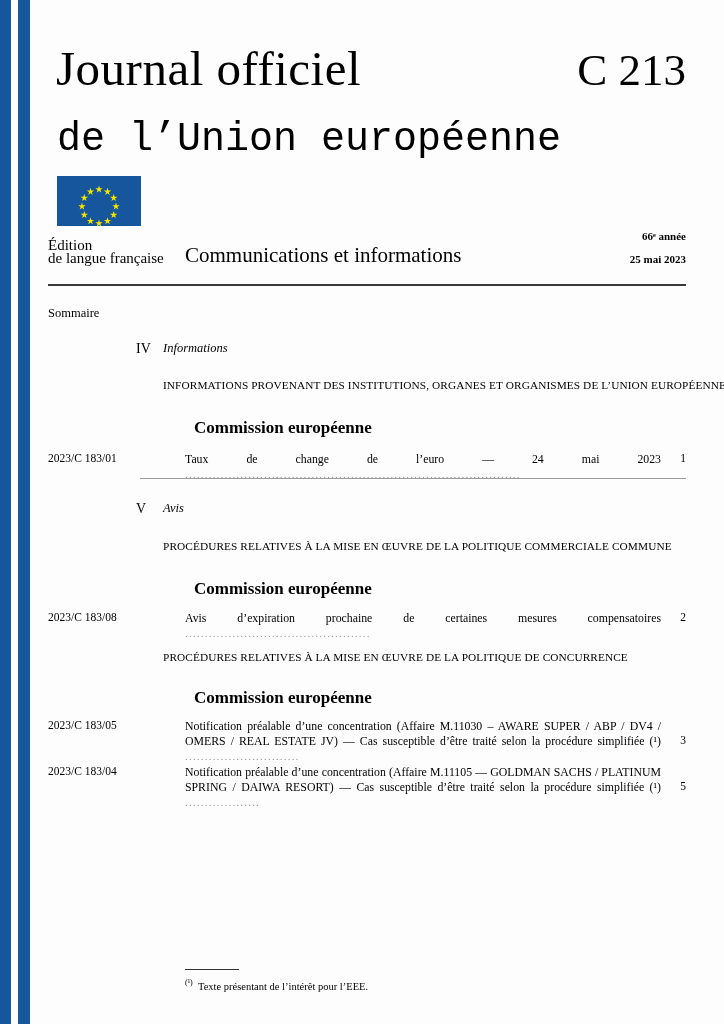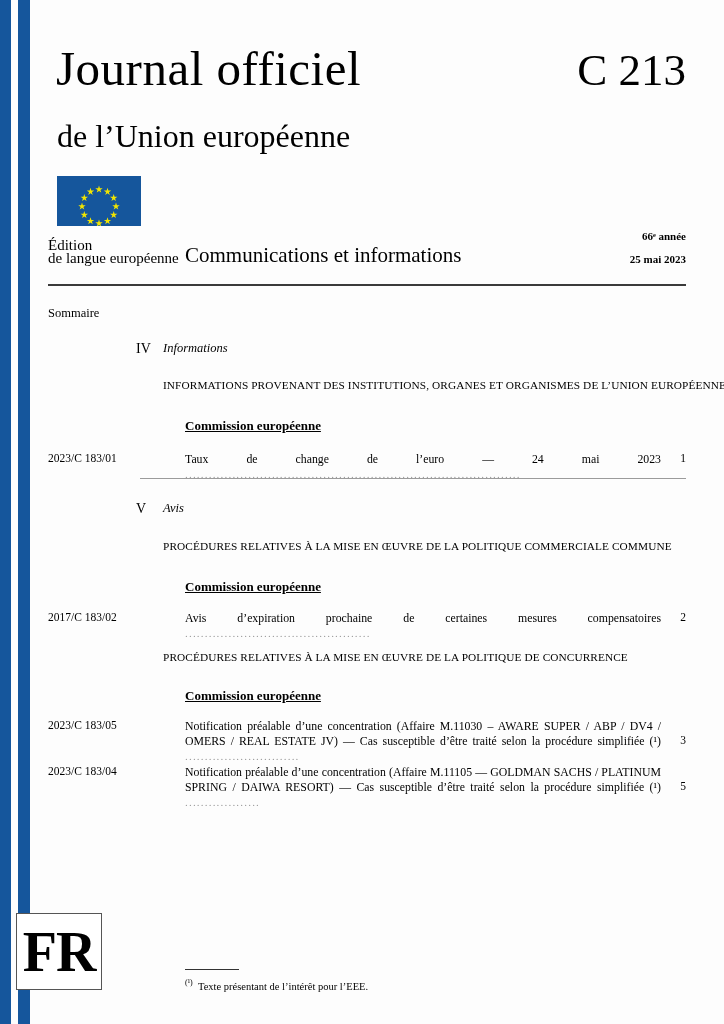--- a/index.html
+++ b/index.html
@@ -38,23 +38,24 @@
     top: 44px;
     font-size: 49px;
     line-height: 1;
     letter-spacing: 0.5px;
     white-space: nowrap;
   }
   .jo-sub {
     position: absolute;
     left: 57px;
     top: 120px;
-    font-size: 32px;
+    font-size: 40px;
     line-height: 1;
     white-space: nowrap;
+    font-family: Liberation Mono, monospace;
   }
   .issue-code {
     position: absolute;
     right: 38px;
     top: 48px;
     font-size: 45px;
     line-height: 1;
     white-space: nowrap;
   }
 
@@ -142,25 +143,24 @@
   .section-head {
     position: absolute;
     left: 163px;
     font-size: 11.3px;
     letter-spacing: 0.1px;
     white-space: nowrap;
   }
 
   .org-head {
     position: absolute;
-    left: 185px;
-    font-size: 13px;
+    left: 194px;
+    font-size: 17px;
     font-weight: bold;
     white-space: nowrap;
-    text-decoration: underline;
   }
 
   .entry { position: absolute; left: 0; width: 724px; }
   .entry-ref {
     position: absolute;
     left: 48px;
     font-size: 11.5px;
     white-space: nowrap;
   }
   .entry-body {
@@ -263,21 +263,21 @@
           <polygon points="27.3,35.0 28.2,37.7 31.0,37.7 28.7,39.4 29.6,42.1 27.3,40.4 25.0,42.1 25.9,39.4 23.6,37.7 26.4,37.7"></polygon>
           <polygon points="25.0,26.5 25.9,29.2 28.7,29.2 26.4,30.9 27.3,33.6 25.0,31.9 22.7,33.6 23.6,30.9 21.3,29.2 24.1,29.2"></polygon>
           <polygon points="27.3,18.0 28.2,20.7 31.0,20.7 28.7,22.4 29.6,25.1 27.3,23.4 25.0,25.1 25.9,22.4 23.6,20.7 26.4,20.7"></polygon>
           <polygon points="33.5,11.8 34.4,14.5 37.2,14.5 34.9,16.2 35.8,18.9 33.5,17.2 31.2,18.9 32.1,16.2 29.8,14.5 32.6,14.5"></polygon>
         </g>
       </svg>
     </div>
 
     <div class="edition">
       <span>Édition</span><br>
-      <span>de langue européenne</span>
+      <span>de langue française</span>
     </div>
 
     <div class="series-title">Communications et informations</div>
     <div class="year-label">66ᵉ année</div>
     <div class="date-label">25 mai 2023</div>
 
     <div class="rule-main"></div>
   </div>
 
   <div class="sommaire-label">Sommaire</div>
@@ -305,21 +305,21 @@
 
     <div class="part-head" style="top:501px">
       <span class="part-num">V</span>
       <span class="part-name">Avis</span>
     </div>
 
     <div class="section-head" style="top:540px">PROCÉDURES RELATIVES À LA MISE EN ŒUVRE DE LA POLITIQUE COMMERCIALE COMMUNE</div>
     <div class="org-head" style="top:579px">Commission européenne</div>
 
     <div class="entry" style="top:611px">
-      <span class="entry-ref">2017/C 183/02</span>
+      <span class="entry-ref">2023/C 183/08</span>
       <span class="entry-body">
         <span class="lead">Avis d’expiration prochaine de certaines mesures compensatoires</span>
         <span class="leader">...............................................</span>
       </span>
       <span class="entry-page">2</span>
     </div>
 
     <div class="section-head" style="top:651px">PROCÉDURES RELATIVES À LA MISE EN ŒUVRE DE LA POLITIQUE DE CONCURRENCE</div>
     <div class="org-head" style="top:688px">Commission européenne</div>
 
@@ -336,23 +336,20 @@
       <span class="entry-ref">2023/C 183/04</span>
       <span class="entry-body">
         <span class="lead">Notification préalable d’une concentration (Affaire M.11105 — GOLDMAN SACHS / PLATINUM SPRING / DAIWA RESORT) — Cas susceptible d’être traité selon la procédure simplifiée (¹)</span>
         <span class="leader">...................</span>
       </span>
       <span class="entry-page" style="top:15px">5</span>
     </div>
 
   </div>
 
-  <div class="fr-box">
-    <span>FR</span>
-  </div>
 
   <div class="foot-rule"></div>
   <div class="footnote">
     <sup>(¹)</sup>
     &nbsp;<span>Texte présentant de l’intérêt pour l’EEE.</span>
   </div>
 
 </div>
 
 </body></html>

